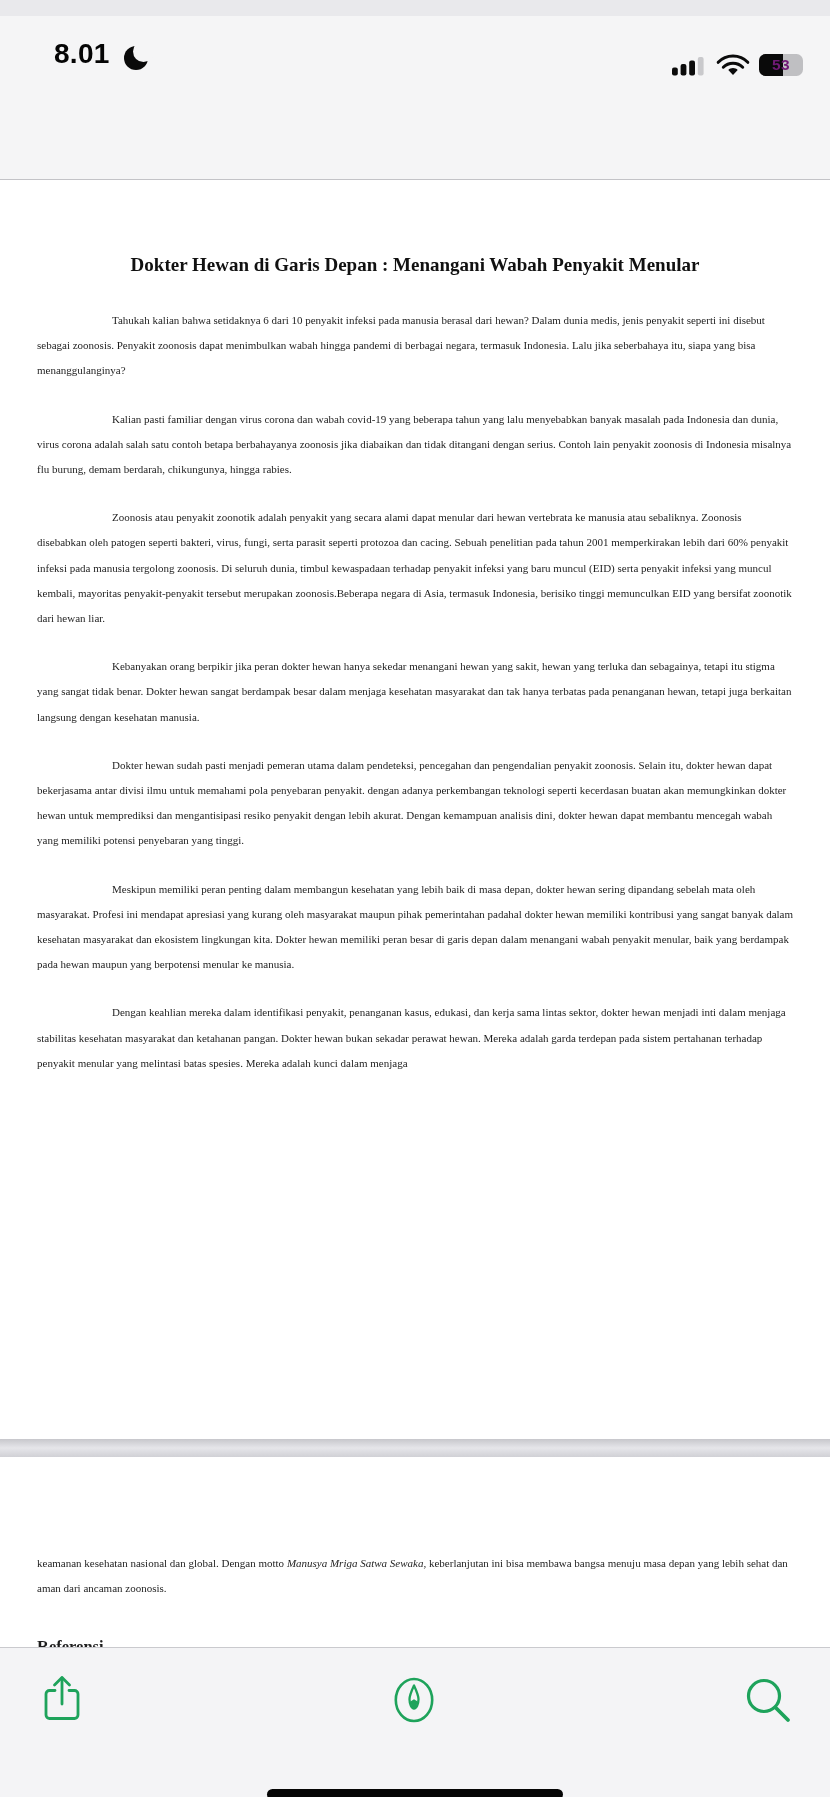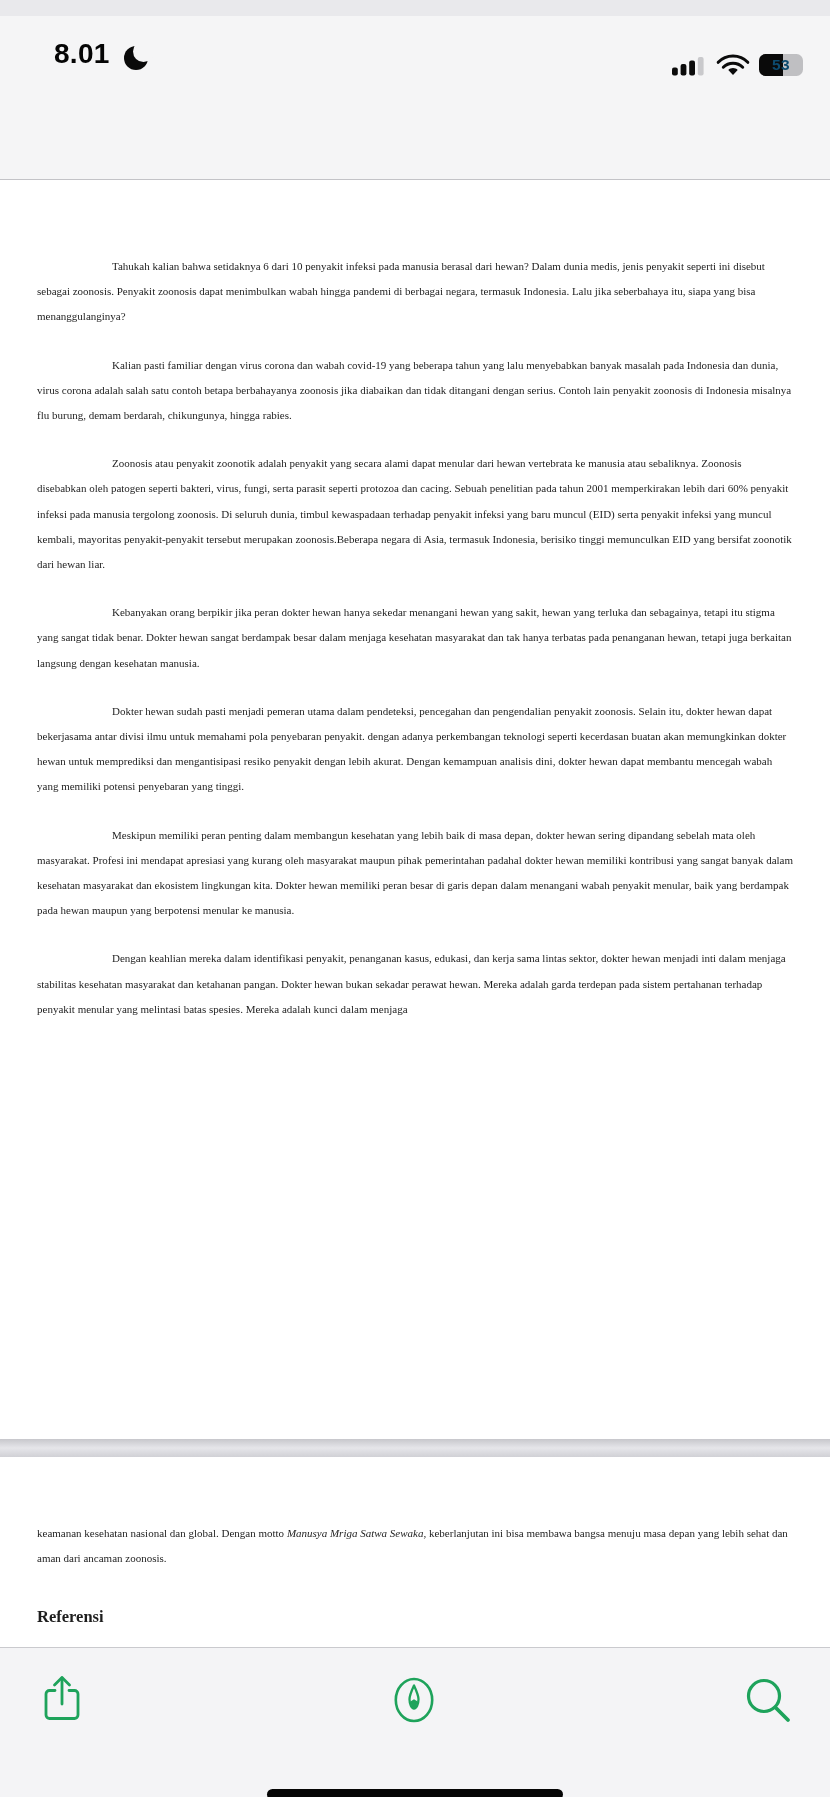--- a/index.html
+++ b/index.html
@@ -11,31 +11,31 @@
   }
   
   .header{position:absolute;top:0;left:0;width:830px;height:163px;background:#f5f5f6;border-bottom:1px solid #c3c3c7;z-index:20;}
   .time{position:absolute;left:54px;top:22px;font-size:28px;font-weight:700;color:#050505;letter-spacing:.3px;}
   .moon{position:absolute;left:124px;top:29px;width:27px;height:27px;}
   .moon .m1{position:absolute;left:0;top:1px;width:24px;height:24px;border-radius:50%;background:#0a0a0a;}
   .moon .m2{position:absolute;left:9px;top:-4px;width:21px;height:21px;border-radius:50%;background:#f5f5f6;}
   .status-icons{position:absolute;right:31px;top:37px;display:flex;align-items:center;gap:9px;height:24px;}
   .battery{position:relative;width:44px;height:22px;border-radius:6.5px;background:#bfbfc2;overflow:hidden;}
   .battery .fill{position:absolute;left:0;top:0;height:22px;width:24px;background:#0a0a0a;}
-  .battery .pct{position:absolute;left:0;top:0;width:44px;height:22px;line-height:22px;text-align:center;font-size:15.5px;font-weight:700;color:#0c4a6e;letter-spacing:.5px;border-radius:6px;}
+  .battery .pct{position:absolute;left:0;top:0;width:44px;height:22px;line-height:22px;text-align:center;font-size:15.5px;font-weight:700;color:#701a75;letter-spacing:.5px;border-radius:6px;}
   .battery-cap{width:3px;height:9px;border-radius:0 3px 3px 0;background:#bfbfc2;margin-left:-7px;}
   
   .file-title{position:absolute;left:38px;top:100px;font-size:29px;font-weight:700;color:#000;max-width:578px;white-space:nowrap;overflow:hidden;}
   .collapse-btn{position:absolute;left:621px;top:103px;width:38px;height:38px;border-radius:50%;background:#e3e3e6;display:flex;align-items:center;justify-content:center;cursor:pointer;}
   .done-btn{position:absolute;right:37px;top:103px;font-size:29px;font-weight:600;background:none;border:none;padding:0;cursor:pointer;}
   .page1{position:absolute;top:164px;left:0;width:830px;height:1259px;background:#ffffff;box-sizing:border-box;padding:74px 37px 0 37px;overflow:hidden;}
   .doc-heading{font-family:"Liberation Serif",serif;font-size:19px;font-weight:700;text-align:center;color:#111;margin:0 0 32px 0;}
   .doc-p{font-family:"Liberation Serif",serif;font-size:11px;line-height:25.2px;color:#1e1e1e;text-indent:75px;margin:0 0 23px 0;}
   .page-gap{position:absolute;top:1423px;left:0;width:830px;height:18px;background:linear-gradient(#c7c7cc,#e6e6ea 50%,#d0d0d5);z-index:5;}
-  .page2{position:absolute;top:1441px;left:0;width:830px;height:200px;background:#ffffff;box-sizing:border-box;padding:64px 37px 0 37px;overflow:hidden;}
+  .page2{position:absolute;top:1441px;left:0;width:830px;height:200px;background:#ffffff;box-sizing:border-box;padding:94px 37px 0 37px;overflow:hidden;}
   .page2 .cont{text-indent:0;margin:0;}
   .ref-heading{font-family:"Liberation Serif",serif;font-size:16.5px;font-weight:700;color:#1e1e1e;margin:36px 0 0 0;}
   
   .toolbar{position:absolute;top:1631px;left:0;width:830px;height:166px;background:#f4f4f6;border-top:1px solid #cacace;z-index:30;}
   .tb-btn{position:absolute;background:none;border:none;padding:0;cursor:pointer;}
   .tb-share{left:40px;top:26px;width:44px;height:50px;}
   .tb-markup{left:391px;top:29px;width:46px;height:46px;}
   .tb-search{right:36px;top:26px;width:52px;height:52px;}
   .home-indicator{position:absolute;left:267px;top:141px;width:296px;height:11px;border-radius:6px;background:#050505;}
   svg{display:block;}
@@ -82,20 +82,21 @@
   <div class="collapse-btn">
     <span>
       <svg width="17" height="11" viewBox="0 0 17 11">
         <path d="M2 2l6.5 6.5L15 2" fill="none" stroke="#85858a" stroke-width="2.6" stroke-linecap="round" stroke-linejoin="round"></path>
       </svg>
     </span>
   </div>
   <button class="done-btn" style="color:#1EA35B;">Done</button>
 
   <div class="page1">
+    <h1 class="doc-heading">Dokter Hewan di Garis Depan : Menangani Wabah Penyakit Menular</h1>
     <p class="doc-p">Tahukah kalian bahwa setidaknya 6 dari 10 penyakit infeksi pada manusia berasal dari hewan? Dalam dunia medis, jenis penyakit seperti ini disebut sebagai zoonosis. Penyakit zoonosis dapat menimbulkan wabah hingga pandemi di berbagai negara, termasuk Indonesia. Lalu jika seberbahaya itu, siapa yang bisa menanggulanginya?</p>
     <p class="doc-p">Kalian pasti familiar dengan virus corona dan wabah covid-19 yang beberapa tahun yang lalu menyebabkan banyak masalah pada Indonesia dan dunia, virus corona adalah salah satu contoh betapa berbahayanya zoonosis jika diabaikan dan tidak ditangani dengan serius. Contoh lain penyakit zoonosis di Indonesia misalnya flu burung, demam berdarah, chikungunya, hingga rabies.</p>
     <p class="doc-p">Zoonosis atau penyakit zoonotik adalah penyakit yang secara alami dapat menular dari hewan vertebrata ke manusia atau sebaliknya. Zoonosis disebabkan oleh patogen seperti bakteri, virus, fungi, serta parasit seperti protozoa dan cacing. Sebuah penelitian pada tahun 2001 memperkirakan lebih dari 60% penyakit infeksi pada manusia tergolong zoonosis. Di seluruh dunia, timbul kewaspadaan terhadap penyakit infeksi yang baru muncul (EID) serta penyakit infeksi yang muncul kembali, mayoritas penyakit-penyakit tersebut merupakan zoonosis.Beberapa negara di Asia, termasuk Indonesia, berisiko tinggi memunculkan EID yang bersifat zoonotik dari hewan liar.</p>
     <p class="doc-p">Kebanyakan orang berpikir jika peran dokter hewan hanya sekedar menangani hewan yang sakit, hewan yang terluka dan sebagainya, tetapi itu stigma yang sangat tidak benar. Dokter hewan sangat berdampak besar dalam menjaga kesehatan masyarakat dan tak hanya terbatas pada penanganan hewan, tetapi juga berkaitan langsung dengan kesehatan manusia.</p>
     <p class="doc-p">Dokter hewan sudah pasti menjadi pemeran utama dalam pendeteksi, pencegahan dan pengendalian penyakit zoonosis. Selain itu, dokter hewan dapat bekerjasama antar divisi ilmu untuk memahami pola penyebaran penyakit. dengan adanya perkembangan teknologi seperti kecerdasan buatan akan memungkinkan dokter hewan untuk memprediksi dan mengantisipasi resiko penyakit dengan lebih akurat. Dengan kemampuan analisis dini, dokter hewan dapat membantu mencegah wabah yang memiliki potensi penyebaran yang tinggi.</p>
     <p class="doc-p">Meskipun memiliki peran penting dalam membangun kesehatan yang lebih baik di masa depan, dokter hewan sering dipandang sebelah mata oleh masyarakat. Profesi ini mendapat apresiasi yang kurang oleh masyarakat maupun pihak pemerintahan padahal dokter hewan memiliki kontribusi yang sangat banyak dalam kesehatan masyarakat dan ekosistem lingkungan kita. Dokter hewan memiliki peran besar di garis depan dalam menangani wabah penyakit menular, baik yang berdampak pada hewan maupun yang berpotensi menular ke manusia.</p>
     <p class="doc-p">Dengan keahlian mereka dalam identifikasi penyakit, penanganan kasus, edukasi, dan kerja sama lintas sektor, dokter hewan menjadi inti dalam menjaga stabilitas kesehatan masyarakat dan ketahanan pangan. Dokter hewan bukan sekadar perawat hewan. Mereka adalah garda terdepan pada sistem pertahanan terhadap penyakit menular yang melintasi batas spesies. Mereka adalah kunci dalam menjaga</p>
   </div>
 
   <div class="page-gap"></div>

